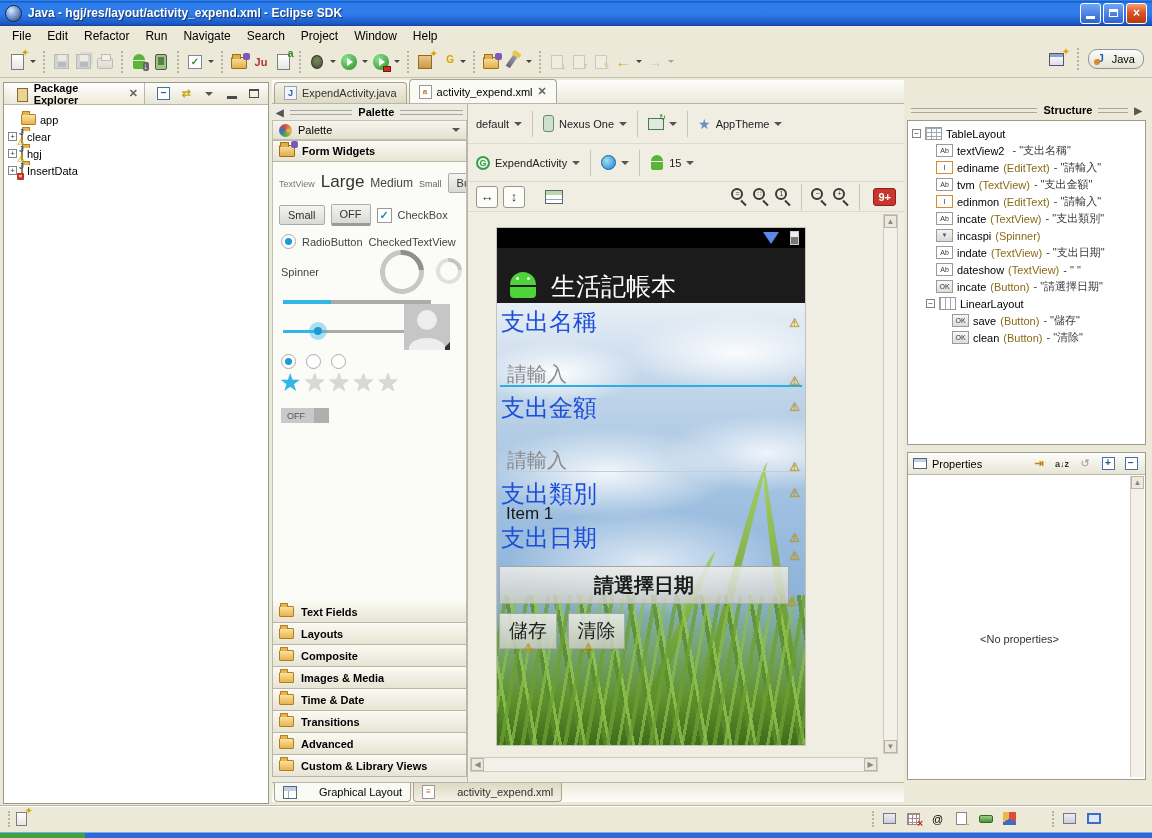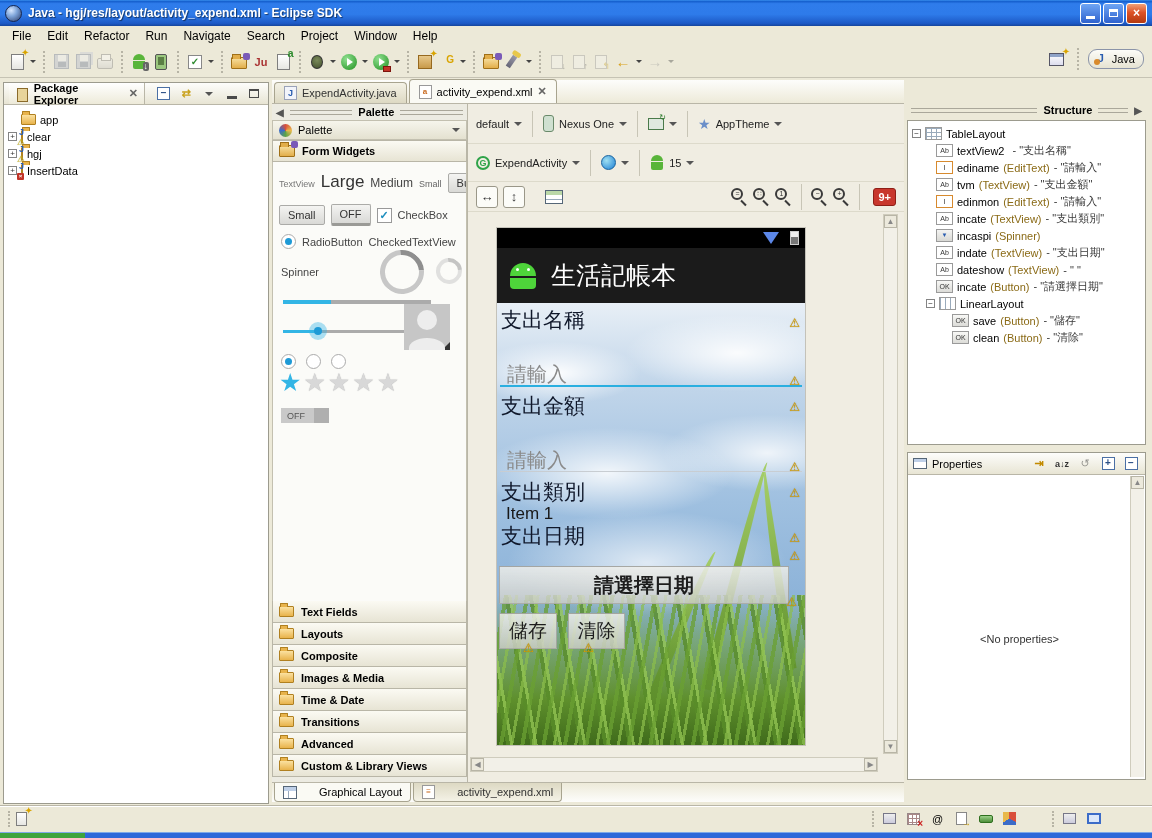--- a/index.html
+++ b/index.html
@@ -166,21 +166,21 @@
   .drawarea{position:absolute;left:0;top:108px;right:22px;bottom:26px}
   .vscroll{position:absolute;right:6px;top:110px;bottom:28px;width:15px;background:#F2F0E8;border:1px solid #CFCCBD}
   .hscroll{position:absolute;left:2px;right:26px;bottom:10px;height:15px;background:#F2F0E8;border:1px solid #CFCCBD}
   .sbtn{position:absolute;width:13px;height:13px;background:#ECE9DC;border:1px solid #B8B5A6;color:#888;font-size:8px;line-height:12px;text-align:center}
 
   
   .phone{position:absolute;left:29px;top:16px;width:308px;height:517px;box-shadow:0 0 0 1px rgba(0,0,0,.18);overflow:hidden}
   .ph-status{position:absolute;left:0;top:0;right:0;height:20px;background:#000}
   .sig{position:absolute;right:26px;top:4px;width:0;height:0;border-left:8px solid transparent;border-right:8px solid transparent;border-top:12px solid #5C87E8}
   .bat{position:absolute;right:6px;top:3px;width:9px;height:14px;border:1px solid #CCC;background:linear-gradient(#EEE 40%,#777 40%)}
-  .ph-action{position:absolute;left:0;top:20px;right:0;height:55px;background:#1B1B1B;display:flex;align-items:center;gap:10px;padding:0 8px}
+  .ph-action{position:absolute;left:0;top:20px;right:0;height:55px;background:#1B1B1B;display:flex;align-items:flex-end;gap:10px;padding:0 8px}
   .droid{position:relative;width:36px;height:36px;flex:none}
   .droid .dh{position:absolute;top:5px;left:5px;width:26px;height:13px;border-radius:13px 13px 0 0;background:#4ED43A}
   .droid .dh::before,.droid .dh::after{content:"";position:absolute;top:5px;width:3px;height:3px;border-radius:50%;background:#fff}
   .droid .dh::before{left:6px}.droid .dh::after{right:6px}
   .droid .db{position:absolute;top:20px;left:5px;width:26px;height:11px;background:#4ED43A;border-radius:0 0 4px 4px}
   .ph-title{color:#fff;font-size:25px;white-space:nowrap}
   .ph-body{position:absolute;left:0;top:75px;right:0;bottom:0;
     background:
       radial-gradient(ellipse 120px 45px at 60px 70px, rgba(255,255,255,.95), rgba(255,255,255,0) 70%),
       radial-gradient(ellipse 160px 55px at 240px 50px, rgba(255,255,255,.9), rgba(255,255,255,0) 70%),
@@ -190,21 +190,21 @@
       linear-gradient(180deg,#E8EFF6 0%,#C2D6EA 18%,#9FC0E0 45%,#86AED6 75%,#9CBBDA 100%)}
   .grass{position:absolute;left:0;right:0;bottom:0;height:150px;
     background:
       repeating-linear-gradient(100deg, rgba(90,140,40,0) 0 7px, rgba(106,160,50,.75) 7px 11px, rgba(60,110,25,0) 11px 18px, rgba(140,190,75,.7) 18px 21px),
       repeating-linear-gradient(80deg, rgba(80,130,35,0) 0 9px, rgba(88,140,40,.8) 9px 13px, rgba(150,200,85,.75) 13px 16px, rgba(70,120,30,0) 16px 24px),
       linear-gradient(180deg, rgba(120,170,60,0) 0%, rgba(110,160,55,.55) 30%, #5E8F2C 70%, #3F6B1B 100%)}
   .blade{position:absolute;background:linear-gradient(180deg,#A7CF6A,#5E8F2C);width:9px;border-radius:100% 0 0 0}
   .bl1{right:66px;bottom:52px;height:235px;transform:rotate(14deg)}
   .bl2{right:24px;bottom:75px;height:200px;transform:rotate(-9deg)}
   .bl3{right:120px;bottom:36px;height:165px;transform:rotate(22deg)}
-  .w-label{position:absolute;left:4px;font-size:21px;color:#0f172a;white-space:nowrap}
+  .w-label{position:absolute;left:4px;font-size:24px;color:#1d4ed8;white-space:nowrap}
   .w-hint{position:absolute;left:10px;font-size:20px;color:#8A8A8A;white-space:nowrap}
   .uline{position:absolute;left:3px;right:3px}
   .u1{top:157px;height:2px;background:#2AAFE0}
   .u2{top:243px;height:1px;background:#C8CDD2}
   .warn{position:absolute;font-size:12px;color:#E5A800;text-shadow:0 0 1px #6a5a10;line-height:12px}
   .warn::after{content:"⚠"}
   .w-spin{position:absolute;left:9px;font-size:17px;color:#181818}
   .ph-btn{position:absolute;display:flex;align-items:center;justify-content:center;color:#1D1D1D;
     background:linear-gradient(rgba(238,238,234,.85),rgba(206,206,200,.8));border:1px solid rgba(150,150,145,.7)}
   .pickbtn{top:338px;left:2px;width:290px;height:38px;font-size:20px;font-weight:bold}

